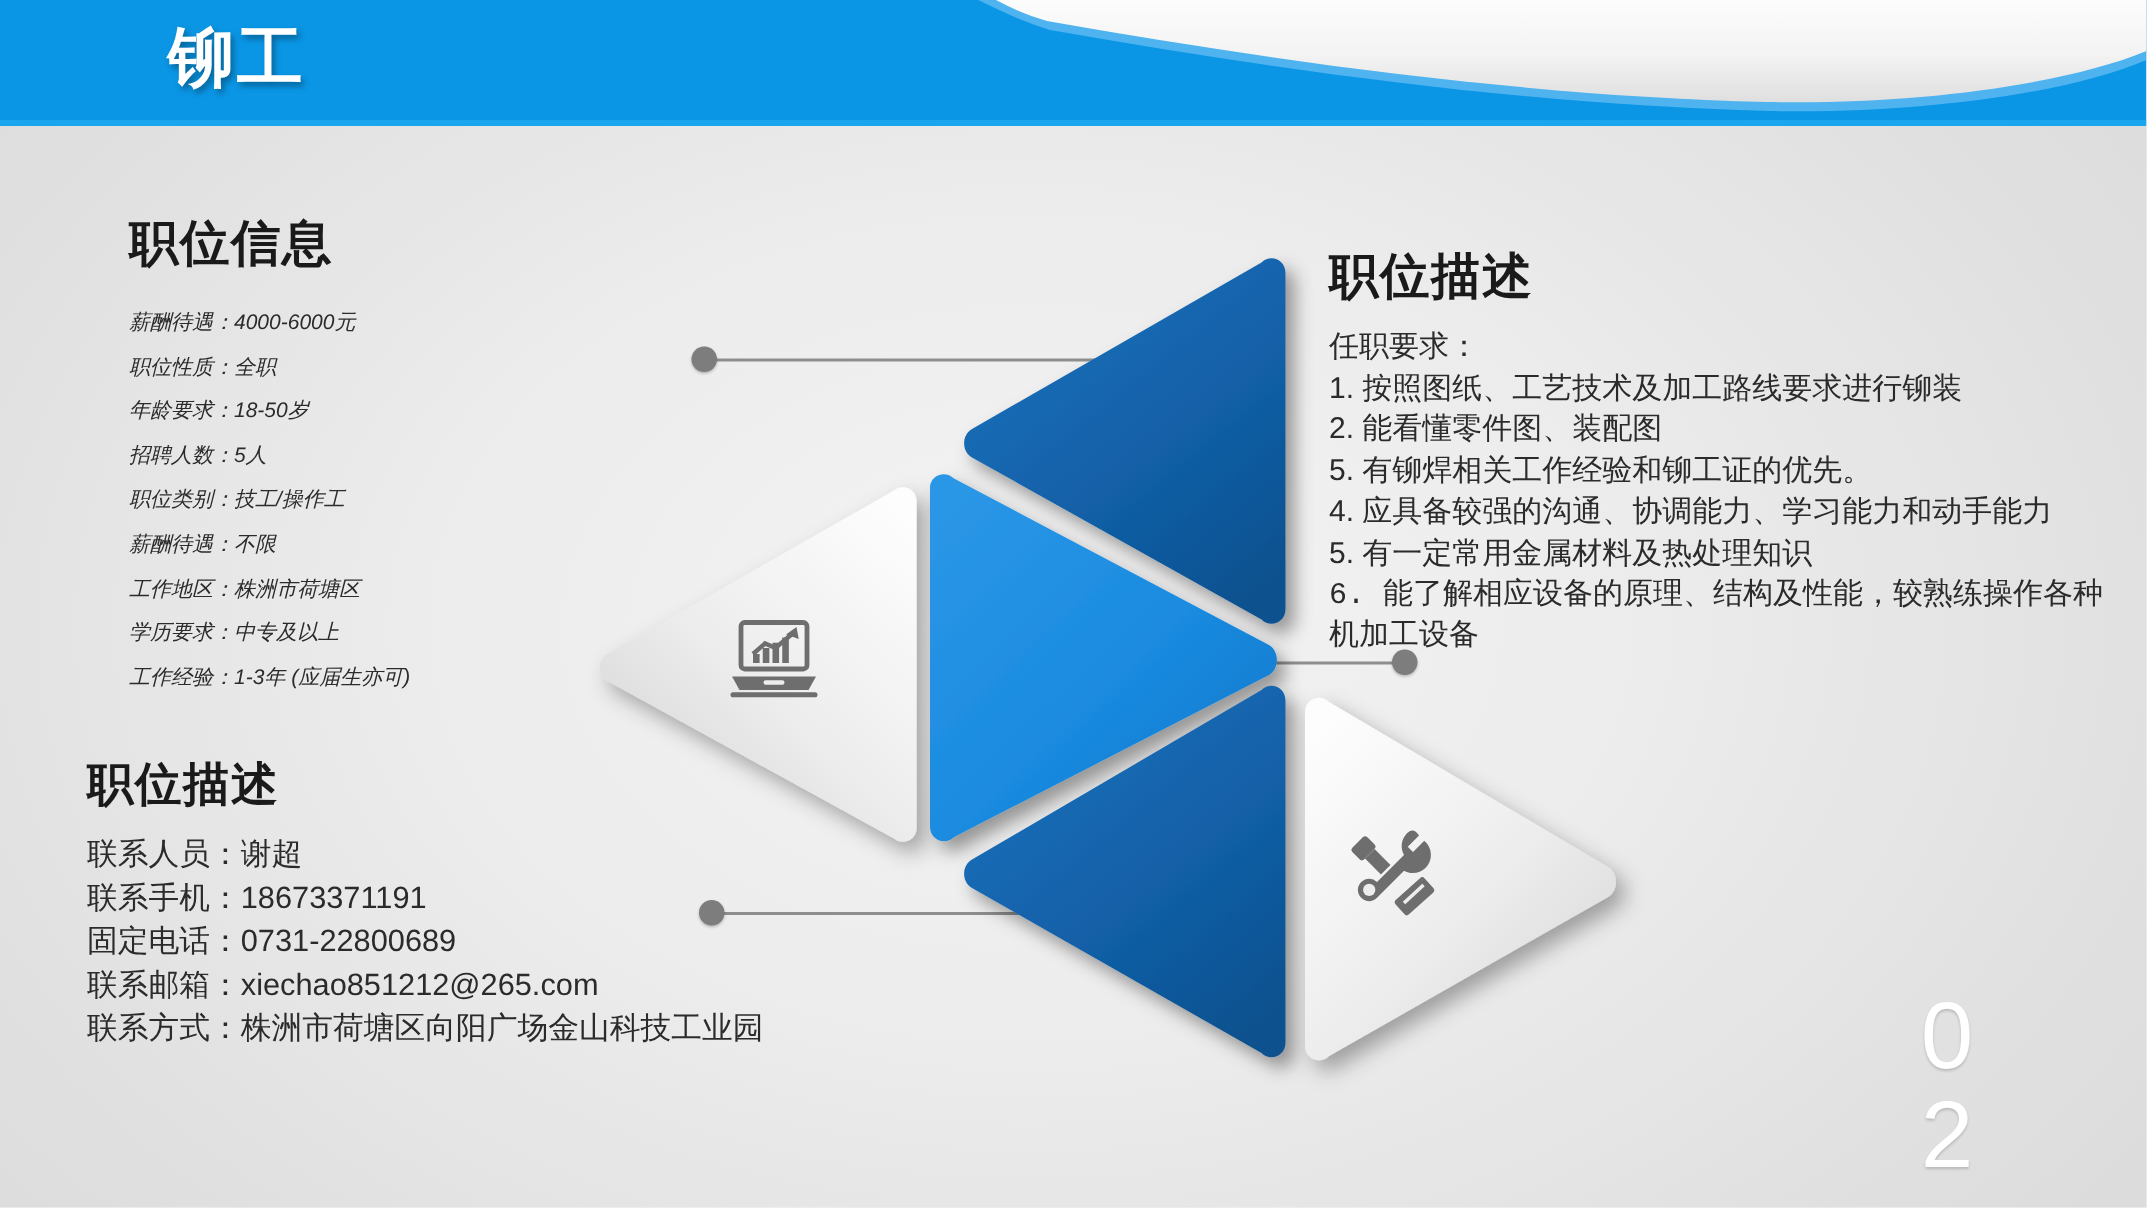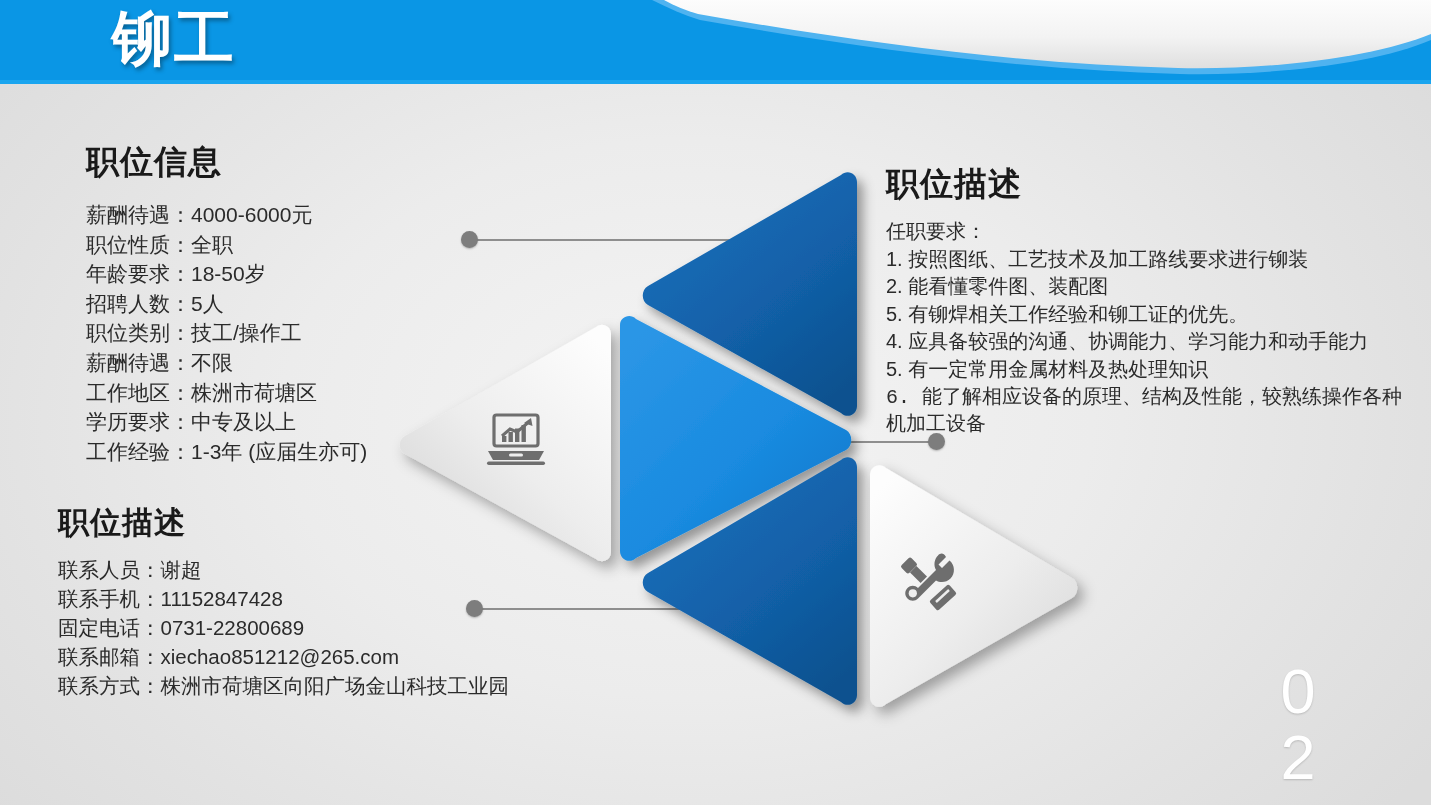--- a/index.html
+++ b/index.html
@@ -20,37 +20,37 @@
     position:absolute;left:0;top:0;width:1431px;height:84px;
     background:#0a96e5;overflow:hidden;
   }
   #header-accent{
     position:absolute;left:0;bottom:0;width:1431px;height:4px;
     background:#1aa5ef;
   }
   #header-swoosh{position:absolute;left:0;top:0;width:1431px;height:84px;}
   #slide-title{
     position:absolute;left:112px;top:8px;
-    font-size:60px;font-weight:bold;color:#ffffff;
+    font-size:44px;font-weight:bold;color:#ffffff;
     letter-spacing:2px;
     text-shadow:2px 3px 4px rgba(0,0,0,.35);
     line-height:62px;
     white-space:nowrap;
     font-family:Liberation Serif, serif;
   }
 
   
   .sec-head{
     position:absolute;font-weight:bold;color:#1a1a1a;
     white-space:nowrap;letter-spacing:1px;
   }
   .body-txt{position:absolute;color:#2b2b2b;white-space:pre;}
 
   #info-head{left:86px;top:140px;font-size:33px;}
-  #info-list{left:86px;top:200px;font-size:21px;line-height:29.6px;}
+  #info-list{left:86px;top:200px;font-size:14px;line-height:29.6px;font-style:italic;}
 
   #contact-head{left:58px;top:502px;font-size:31px;}
   #contact-list{left:58px;top:555px;font-size:20.5px;line-height:29px;}
 
   #desc-head{left:886px;top:162px;font-size:33px;}
   #desc-body{left:886px;top:218px;font-size:20px;line-height:27.6px;max-width:535px;white-space:normal;}
   #desc-body .dl{white-space:nowrap;}
   #desc-body .dl.wrap{white-space:normal;font-family:Liberation Mono, monospace;}
 
   
@@ -104,21 +104,21 @@
       <path d="M 648 -10 L 1431 -10 L 1431 34 C 1378 56, 1278 70, 1178 68 C 1018 64, 858 42, 698 14 C 680 9, 662 0, 648 -10 Z" fill="url(#swGrad)"></path>
     </svg>
     <div id="header-accent"></div>
     <div id="slide-title">铆工</div>
   </div>
 
   <div id="info-head" class="sec-head">职位信息</div>
   <div id="info-list" class="body-txt"><div>薪酬待遇：4000-6000元</div><div>职位性质：全职</div><div>年龄要求：18-50岁</div><div>招聘人数：5人</div><div>职位类别：技工/操作工</div><div>薪酬待遇：不限</div><div>工作地区：株洲市荷塘区</div><div>学历要求：中专及以上</div><div>工作经验：1-3年 (应届生亦可)</div></div>
 
   <div id="contact-head" class="sec-head">职位描述</div>
-  <div id="contact-list" class="body-txt"><div>联系人员：谢超</div><div>联系手机：11152847428</div><div>固定电话：0731-22800689</div><div>联系邮箱：xiechao851212@265.com</div><div>联系方式：株洲市荷塘区向阳广场金山科技工业园</div></div>
+  <div id="contact-list" class="body-txt"><div>联系人员：谢超</div><div>联系手机：18673371191</div><div>固定电话：0731-22800689</div><div>联系邮箱：xiechao851212@265.com</div><div>联系方式：株洲市荷塘区向阳广场金山科技工业园</div></div>
 
   <div id="desc-head" class="sec-head">职位描述</div>
   <div id="desc-body" class="body-txt">
       <div class="dl">任职要求：</div>
       <div class="dl">1. 按照图纸、工艺技术及加工路线要求进行铆装</div>
       <div class="dl">2. 能看懂零件图、装配图</div>
       <div class="dl">5. 有铆焊相关工作经验和铆工证的优先。</div>
       <div class="dl">4. 应具备较强的沟通、协调能力、学习能力和动手能力</div>
       <div class="dl">5. 有一定常用金属材料及热处理知识</div>
       <div class="dl wrap">6. 能了解相应设备的原理、结构及性能，较熟练操作各种机加工设备</div>

